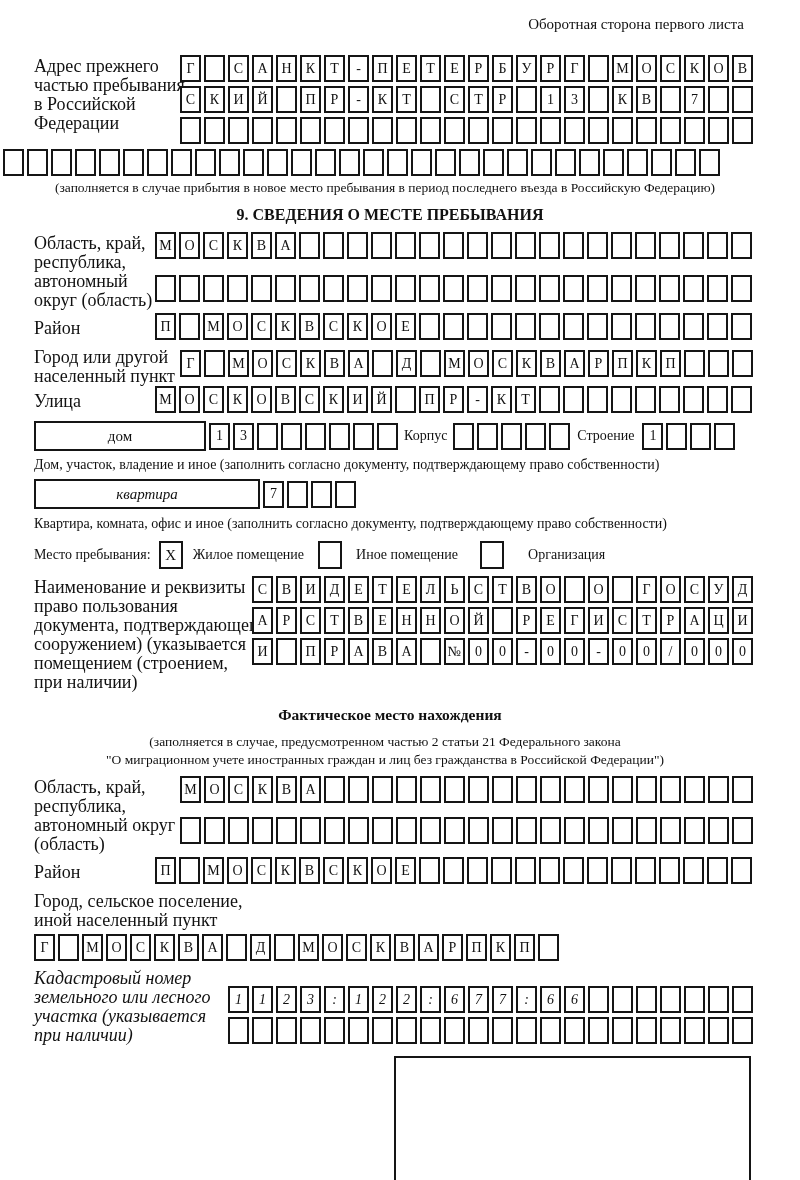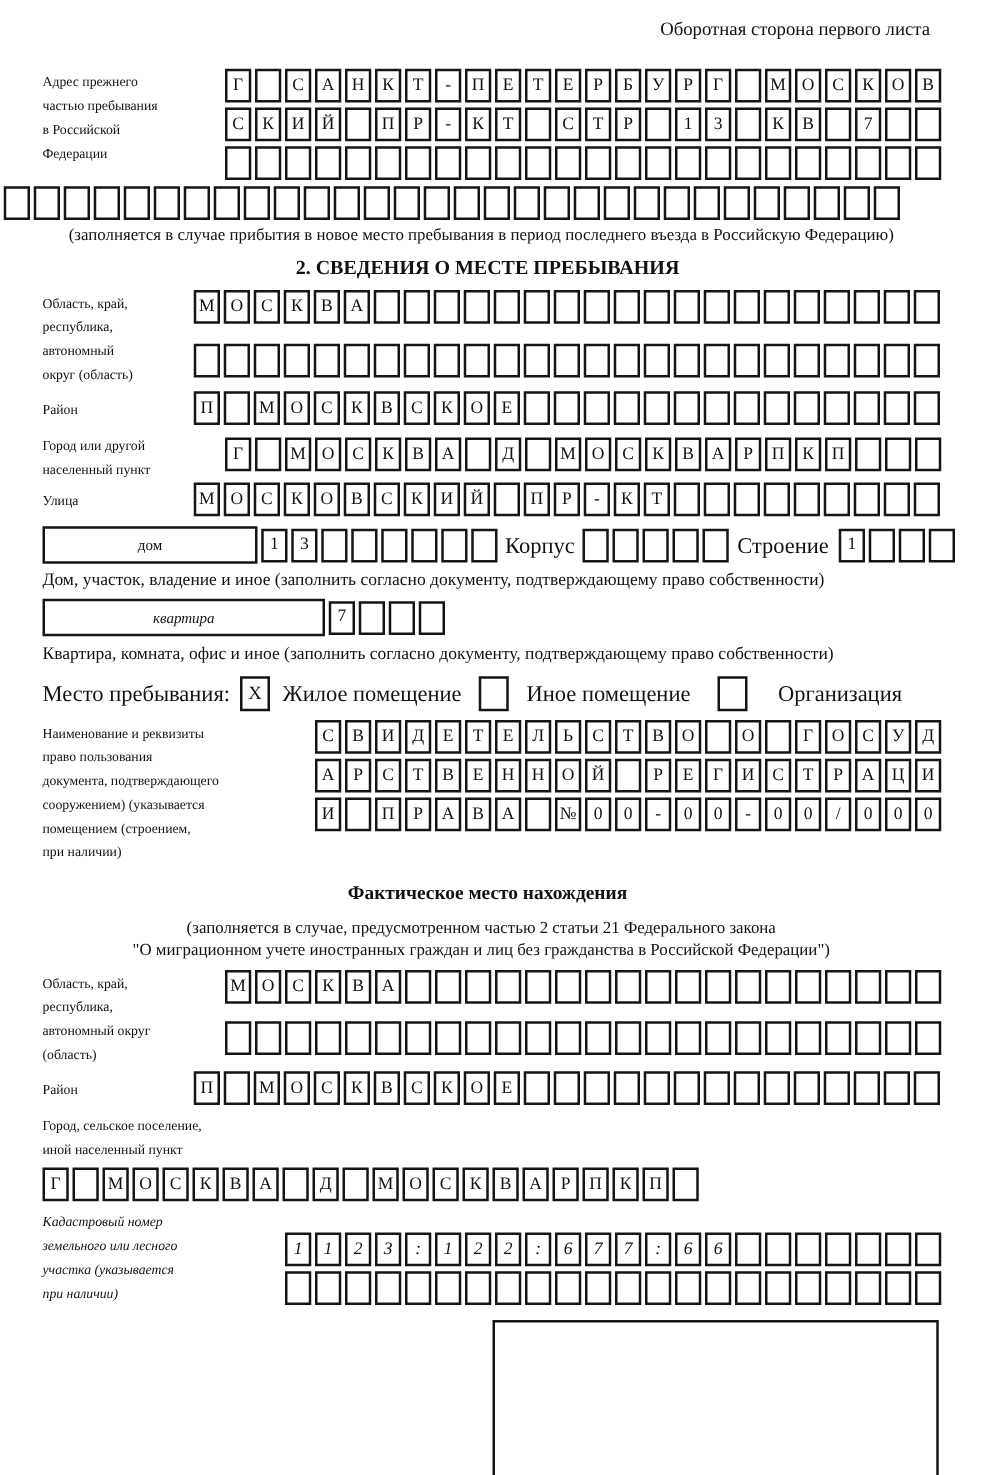--- a/index.html
+++ b/index.html
@@ -6,39 +6,39 @@
   html,body { background:#fff; }
   body {
     width:800px; height:1180px; overflow:hidden;
     font-family:"Liberation Serif","DejaVu Serif",serif;
     color:#111; font-size:15px; position:relative;
   }
   .page { padding:16px 44px 0 34px; }
   .header-note { text-align:right; font-size:15px; margin-bottom:22px; padding-right:12px; }
 
   .frow { display:flex; align-items:flex-start; }
-  .lbl { font-size:11px; line-height:19px; }
+  .lbl { font-size:18px; line-height:19px; }
   .lbl div { white-space:nowrap; }
 
   .boxcol { display:flex; flex-direction:column; }
   .boxrow { display:flex; margin-bottom:4px; }
   .cell {
     width:21px; height:27px; border:2px solid #151515; margin-right:3px;
     display:inline-flex; align-items:center; justify-content:center;
     font-size:14px; flex:0 0 auto; background:#fff;
   }
   .fullrow { margin-left:-31px; margin-top:1px; }
   .note-c { text-align:center; font-size:13.5px; margin-top:2px; }
   .title-b { text-align:center; font-weight:bold; font-size:16px; }
 
   .labelbox {
     border:2px solid #151515; height:30px; display:flex;
-    align-items:center; justify-content:center; font-size:12px; flex:0 0 auto;
+    align-items:center; justify-content:center; font-size:15px; flex:0 0 auto;
   }
-  .inline-lbl { font-size:18px; line-height:30px; white-space:nowrap; }
+  .inline-lbl { font-size:14px; line-height:30px; white-space:nowrap; }
   .chk {
     width:24px; height:28px; border:2px solid #151515; display:inline-flex;
     align-items:center; justify-content:center; font-size:15px; flex:0 0 auto;
   }
   .stamp-box { border:2px solid #151515; width:357px; height:175px; margin-left:360px; margin-top:8px; }
 </style>
 </head>
 <body>
 
 <div class="page">
@@ -160,21 +160,21 @@
       <span class="cell"></span>
       <span class="cell"></span>
       <span class="cell"></span>
       <span class="cell"></span>
       <span class="cell"></span>
       <span class="cell"></span>
       <span class="cell"></span>
     </div>
   <div class="note-c" style="margin-left:-20px;">(заполняется в случае прибытия в новое место пребывания в период последнего въезда в Российскую Федерацию)</div>
 
-  <div class="title-b" style="margin:10px 0 8px -10px;">2. СВЕДЕНИЯ О МЕСТЕ ПРЕБЫВАНИЯ</div>
+  <div class="title-b" style="margin:10px 0 8px -10px;">9. СВЕДЕНИЯ О МЕСТЕ ПРЕБЫВАНИЯ</div>
 
   <div class="frow">
     <div class="lbl" style="width:121px; padding-top:2px;">
       <div>Область, край,</div>
       <div>республика,</div>
       <div>автономный</div>
       <div>округ (область)</div>
     </div>
     <div class="boxcol">
       <div class="boxrow">

